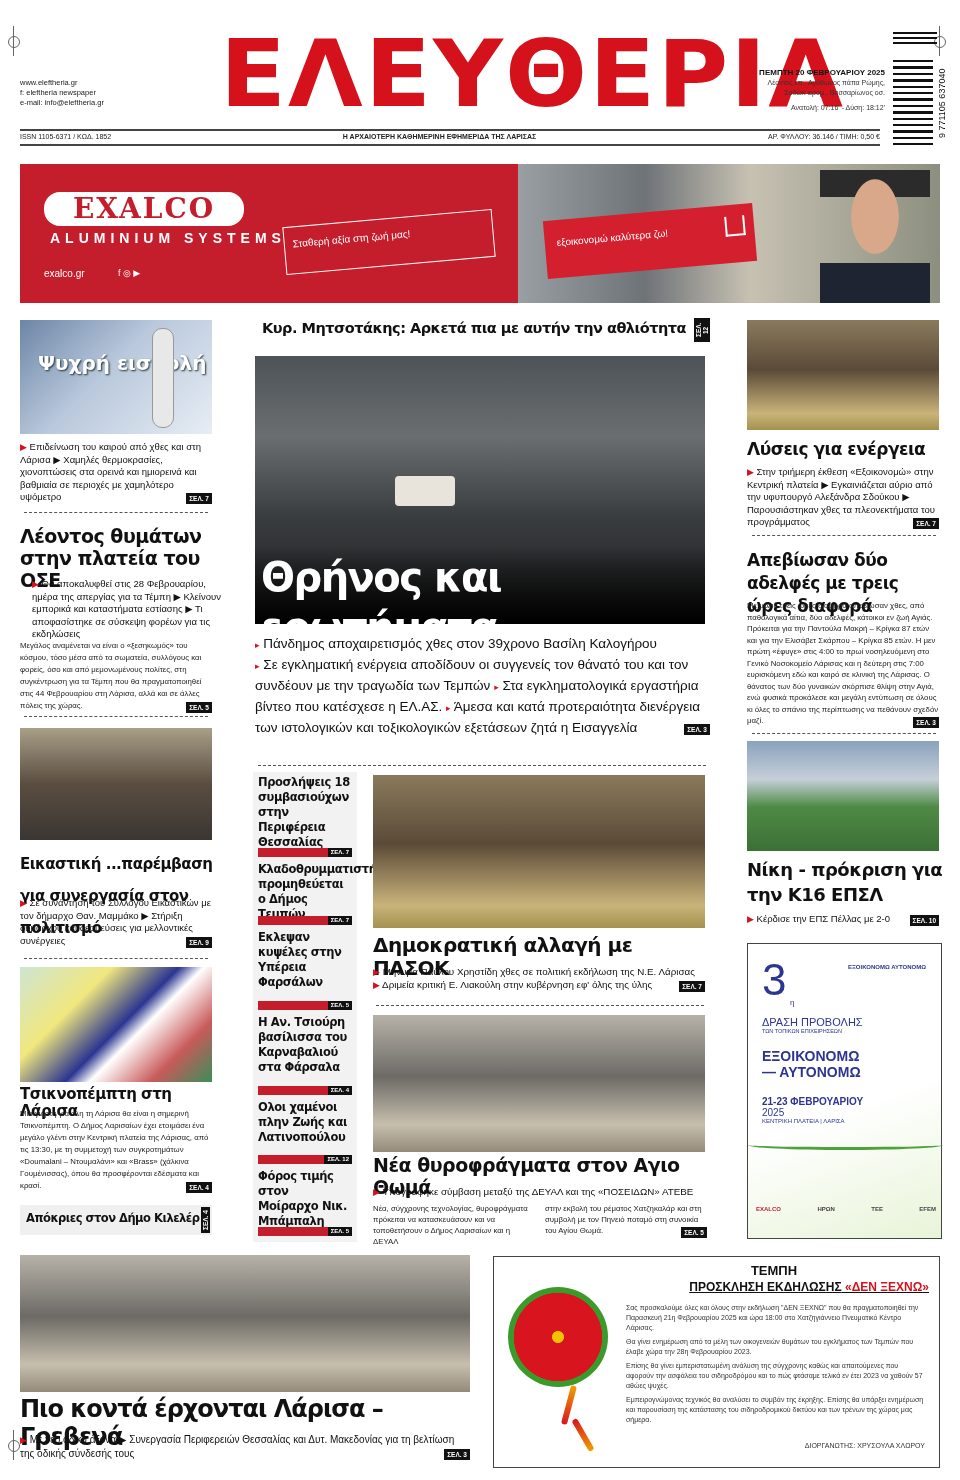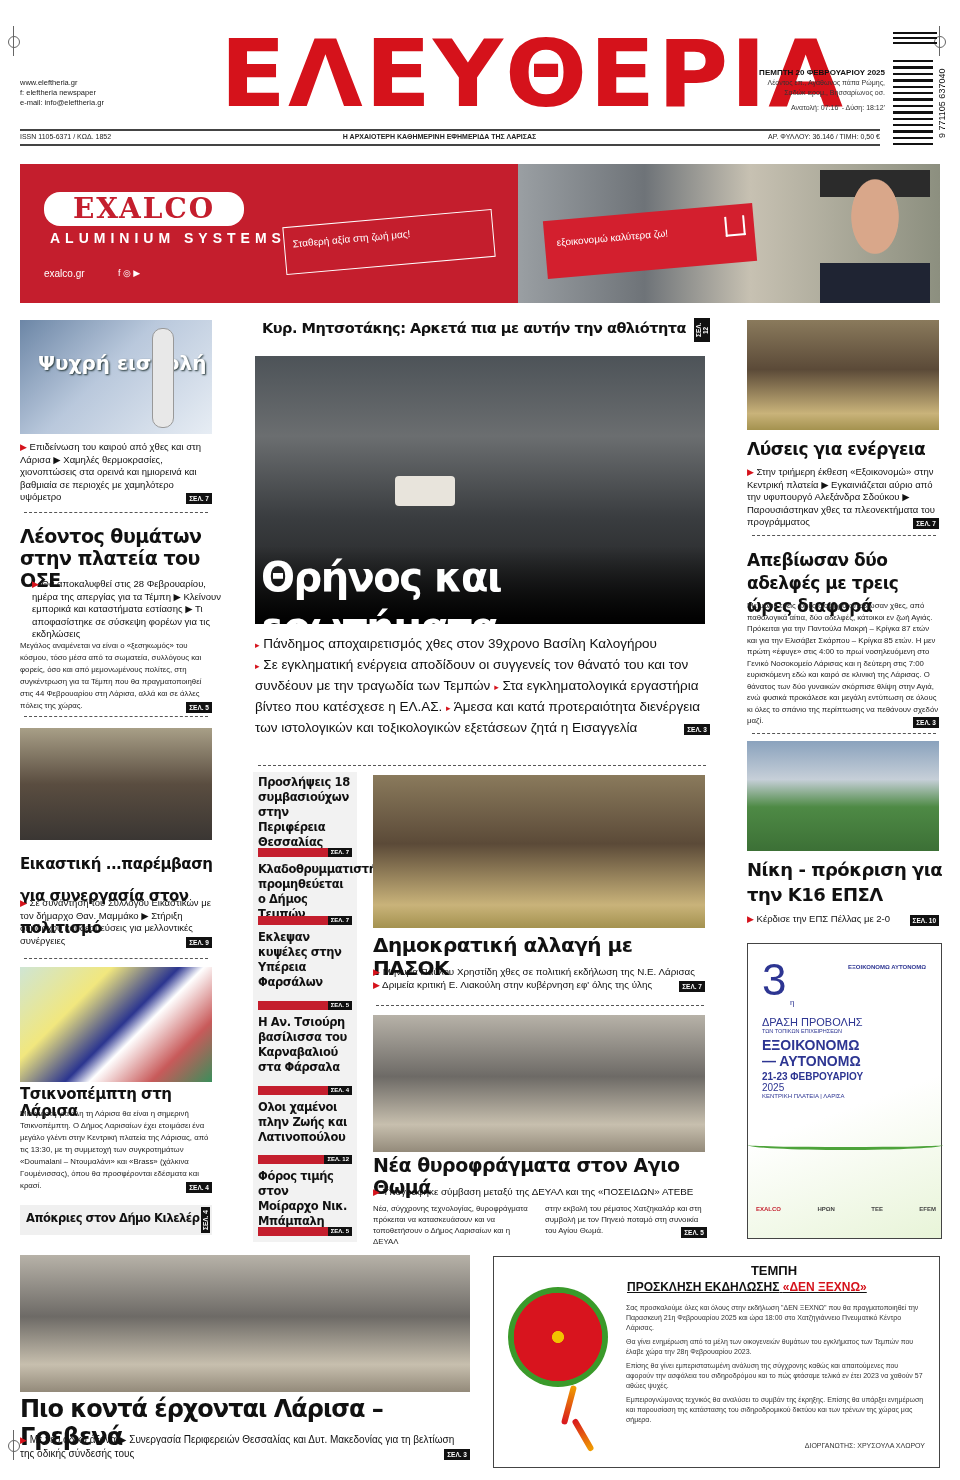--- a/index.html
+++ b/index.html
@@ -214,23 +214,23 @@
 <div class="hl" style="left:747px;top:857px;width:200px;font-size:18px;line-height:25px">Νίκη - πρόκριση για την Κ16 ΕΠΣΛ</div>
 <div class="tx" style="left:747px;top:913px;width:192px"><span class="bu">▶</span> <span>Κέρδισε την ΕΠΣ Πέλλας με 2-0</span> <span class="sel">ΣΕΛ. 10</span></div>
 
 <div class="adbox" style="left:747px;top:943px;width:195px;height:296px;background:linear-gradient(160deg,#fff 0%,#fff 55%,#e8f4d8 100%)">
   <div style="position:absolute;left:14px;top:14px;font-size:44px;color:#2d3592;line-height:44px;font-weight:300">3</div>
   <div style="position:absolute;left:42px;top:54px;font-size:8px;color:#2d3592">η</div>
   <div style="position:absolute;left:100px;top:20px;font-size:6px;color:#2d3592;font-weight:bold;width:80px">ΕΞΟΙΚΟΝΟΜΩ ΑΥΤΟΝΟΜΩ</div>
   <div style="position:absolute;left:14px;top:72px;width:170px;color:#2d3592">
     <div style="font-size:11px">ΔΡΑΣΗ ΠΡΟΒΟΛΗΣ</div>
     <div style="font-size:5.5px">ΤΩΝ ΤΟΠΙΚΩΝ ΕΠΙΧΕΙΡΗΣΕΩΝ</div>
-    <div style="font-size:14px;font-weight:bold;margin-top:3px">ΕΞΟΙΚΟΝΟΜΩ</div>
+    <div style="font-size:14px;font-weight:bold;margin-top:14px">ΕΞΟΙΚΟΝΟΜΩ</div>
     <div style="font-size:14px;font-weight:bold">— ΑΥΤΟΝΟΜΩ</div>
-    <div style="font-size:10px;font-weight:bold;margin-top:2px">21-23 ΦΕΒΡΟΥΑΡΙΟΥ</div>
+    <div style="font-size:10px;font-weight:bold;margin-top:16px">21-23 ΦΕΒΡΟΥΑΡΙΟΥ</div>
     <div style="font-size:10px">2025</div>
     <div style="font-size:6px">ΚΕΝΤΡΙΚΗ ΠΛΑΤΕΙΑ | ΛΑΡΙΣΑ</div>
   </div>
   <div style="position:absolute;left:0;top:196px;width:195px;height:10px;border-bottom:3px solid #4da33a;border-radius:0 0 50% 50%"></div>
   <div style="position:absolute;left:8px;top:262px;width:180px;display:flex;justify-content:space-between;font-size:6px;font-weight:bold;color:#444">
     <span style="color:#c41e2d">EXALCO</span>
     <span>ΗΡΩΝ</span>
     <span>ΤΕΕ</span>
     <span>EFEM</span>
   </div>
@@ -239,21 +239,21 @@
 <div class="photo ph-meeting" style="left:20px;top:1255px;width:450px;height:137px"></div>
 <div class="hl" style="left:20px;top:1396px;width:460px;font-size:24px;letter-spacing:-1px">Πιο κοντά έρχονται Λάρισα – Γρεβενά</div>
 <div class="tx" style="left:20px;top:1433px;width:450px;font-size:10px;line-height:14px"><span class="bu">▶</span> <span>Με νέο οδικό άξονα ▶ Συνεργασία Περιφερειών Θεσσαλίας και Δυτ. Μακεδονίας για τη βελτίωση της οδικής σύνδεσής τους</span> <span class="sel">ΣΕΛ. 3</span></div>
 <div class="reg" style="left:4px;top:1430px"></div>
 
 <div class="adbox" style="left:493px;top:1256px;width:447px;height:212px">
   <div style="position:absolute;left:14px;top:30px;width:100px;height:100px;border-radius:50%;background:radial-gradient(circle,#f2c200 0 8%,#d8141e 9% 62%,#3a9a2a 63% 72%,transparent 73%)"></div>
   <div style="position:absolute;left:72px;top:128px;width:6px;height:40px;background:linear-gradient(#f0a000,#d8141e);transform:rotate(15deg);border-radius:3px"></div>
   <div style="position:absolute;left:86px;top:160px;width:6px;height:36px;background:linear-gradient(#d8141e,#f0a000);transform:rotate(-30deg);border-radius:3px"></div>
   <div style="position:absolute;left:125px;top:6px;width:310px;text-align:center;font-weight:bold;font-size:13px">ΤΕΜΠΗ</div>
-  <div style="position:absolute;left:133px;top:23px;width:310px;text-align:left;font-weight:bold;font-size:12px;text-decoration:underline"><span>ΠΡΟΣΚΛΗΣΗ ΕΚΔΗΛΩΣΗΣ</span> <span style="color:#d5121b">«ΔΕΝ ΞΕΧΝΩ»</span></div>
+  <div style="position:absolute;left:125px;top:23px;width:310px;text-align:right;font-weight:bold;font-size:12px;text-decoration:underline"><span>ΠΡΟΣΚΛΗΣΗ ΕΚΔΗΛΩΣΗΣ</span> <span style="color:#d5121b">«ΔΕΝ ΞΕΧΝΩ»</span></div>
   <div style="position:absolute;left:132px;top:46px;width:300px;font-size:7px;line-height:10px;color:#333">
     <p style="margin-bottom:4px">Σας προσκαλούμε όλες και όλους στην εκδήλωση "ΔΕΝ ΞΕΧΝΩ" που θα πραγματοποιηθεί την Παρασκευή 21η Φεβρουαρίου 2025 και ώρα 18:00 στο Χατζηγιάννειο Πνευματικό Κέντρο Λάρισας.</p>
     <p style="margin-bottom:4px">Θα γίνει ενημέρωση από τα μέλη των οικογενειών θυμάτων του εγκλήματος των Τεμπών που έλαβε χώρα την 28η Φεβρουαρίου 2023.</p>
     <p style="margin-bottom:4px">Επίσης θα γίνει εμπεριστατωμένη ανάλυση της σύγχρονης καθώς και απαιτούμενες που αφορούν την ασφάλεια του σιδηροδρόμου και το πώς φτάσαμε τελικά εν έτει 2023 να χαθούν 57 αθώες ψυχές.</p>
     <p>Εμπειρογνώμονας τεχνικός θα αναλύσει το συμβάν της έκρηξης. Επίσης θα υπάρξει ενημέρωση και παρουσίαση της κατάστασης του σιδηροδρομικού δικτύου και των τρένων της χώρας μας σήμερα.</p>
   </div>
   <div style="position:absolute;right:14px;top:185px;font-size:7px;color:#333">ΔΙΟΡΓΑΝΩΤΗΣ: ΧΡΥΣΟΥΛΑ ΧΛΩΡΟΥ</div>
 </div>
 
 </body></html>

